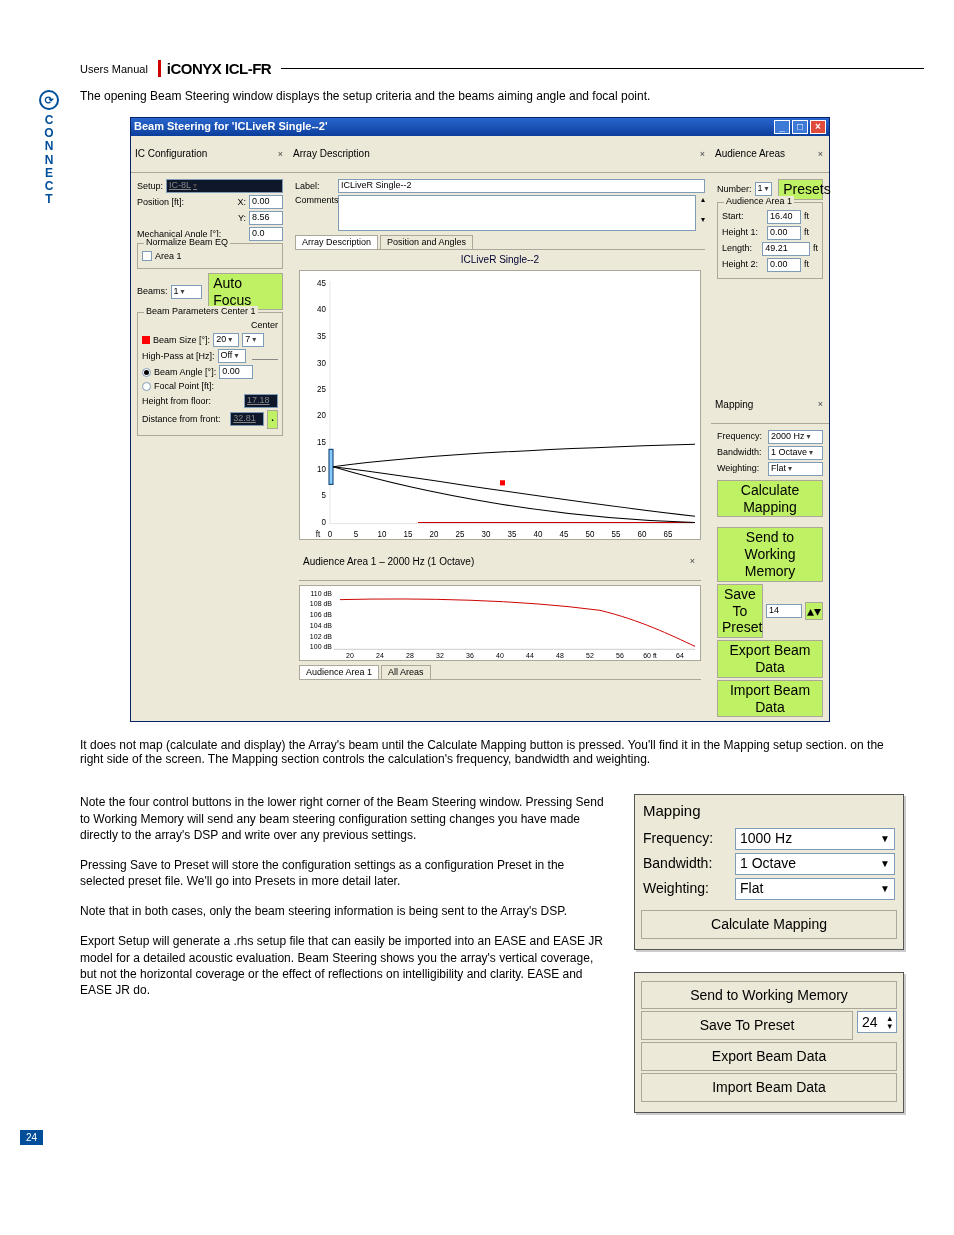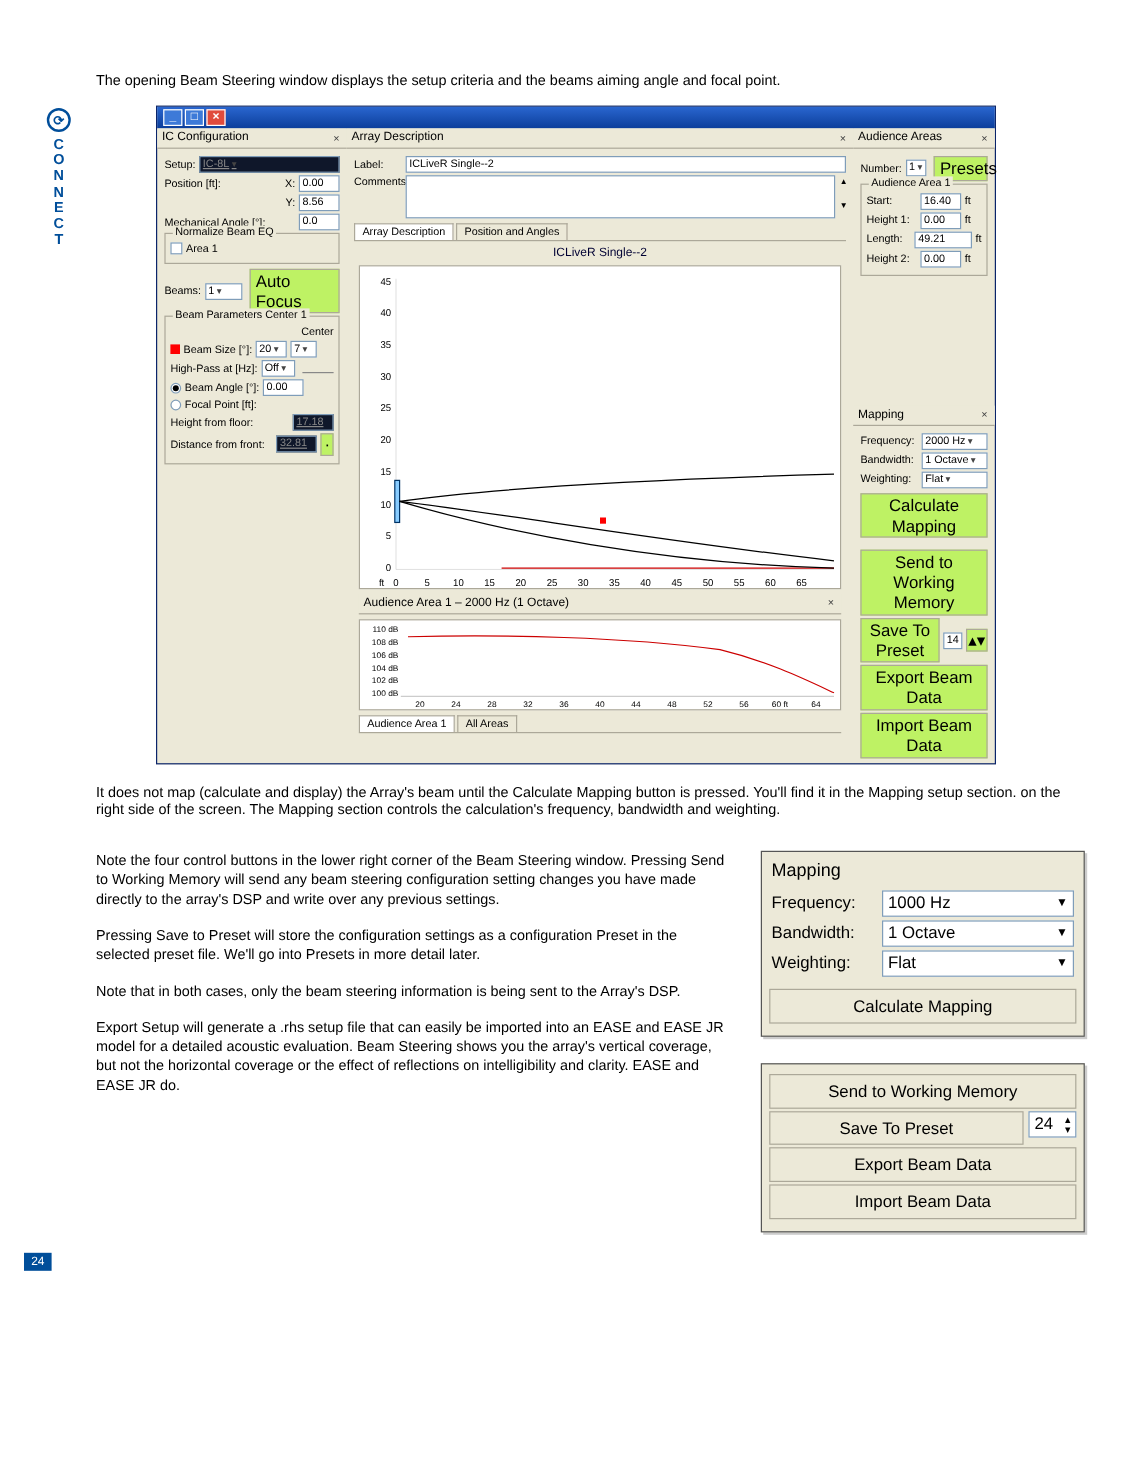--- a/index.html
+++ b/index.html
@@ -96,21 +96,21 @@
     line-height: 12px;
   }
   .tbtn.close { background: #e04b3c; }
   .cols { display: flex; }
   .colL { width: 158px; }
   .colM { flex: 1; }
   .colR { width: 118px; }
   .pnhdr {
     background: #ece9d8;
     border-bottom: 1px solid #aca899;
-    padding: 2px 4px;
+    padding: 12px 4px;
     display: flex;
     align-items: center;
   }
   .pnhdr .xsm {
     margin-left: auto;
     font-size: 9px;
     color: #444;
     padding: 0 2px;
   }
   .pn { padding: 4px 6px; }
@@ -217,26 +217,32 @@
         <span>C</span>
         <span>O</span>
         <span>N</span>
         <span>N</span>
         <span>E</span>
         <span>C</span>
         <span>T</span>
       </div>
   </div>
 
+  <div class="hdr">
+    <span class="um">Users Manual</span>
+    <span class="brand">iCONYX  ICL-FR</span>
+    <span class="rule"></span>
+  </div>
 
   <div class="content">
     <div class="intro">The opening Beam Steering window displays the setup criteria and the beams aiming angle and focal point.</div>
 
     <div class="win">
       <div class="titlebar">
+        <span class="t">Beam Steering for 'ICLiveR Single--2'</span>
         <span class="tbtn">_</span>
         <span class="tbtn">□</span>
         <span class="tbtn close">×</span>
       </div>
 
       <div class="cols">
 
         <div class="colL">
           <div class="pnhdr">
             <span>IC Configuration</span>
@@ -479,21 +485,21 @@
               </div>
             <div class="row">
                 <label style="width:48px">Weighting:</label>
                 <span class="fld dd" style="flex:1">Flat</span>
               </div>
             <div class="btn" style="display:block;text-align:center;margin-top:4px">Calculate Mapping</div>
             <div style="height:10px"></div>
             <div class="btn" style="display:block;text-align:center">Send to Working Memory</div>
             <div class="row" style="margin-top:2px">
               <span class="btn" style="flex:1;text-align:center">Save To Preset</span>
-              <span class="fld" style="width:16px">14</span>
+              <span class="fld" style="width:36px">14</span>
               <span class="btn" style="padding:0 1px">▴▾</span>
             </div>
             <div class="btn" style="display:block;text-align:center;margin-top:2px">Export Beam Data</div>
             <div class="btn" style="display:block;text-align:center;margin-top:2px">Import Beam Data</div>
           </div>
         </div>
       </div>
     </div>
 
     <p class="intro" style="margin-top:16px">It does not map (calculate and display) the Array's beam until the Calculate Mapping button is pressed. You'll find it in the Mapping setup section.  on the right side of the screen. The Mapping section controls the calculation's frequency, bandwidth and weighting.</p>

